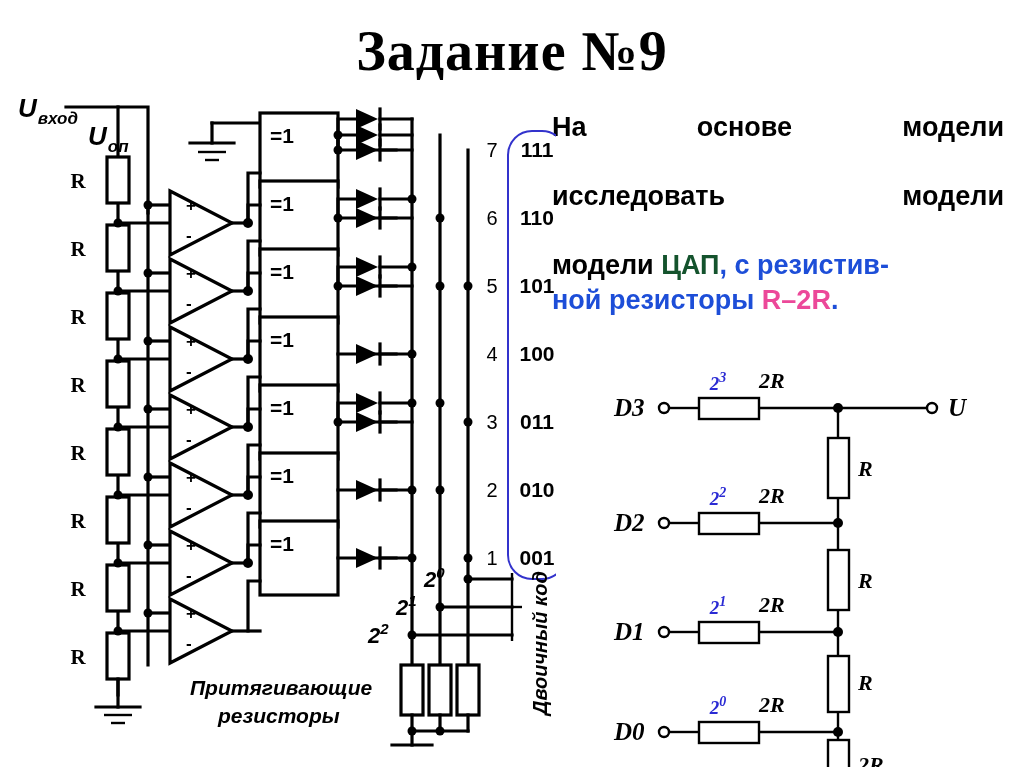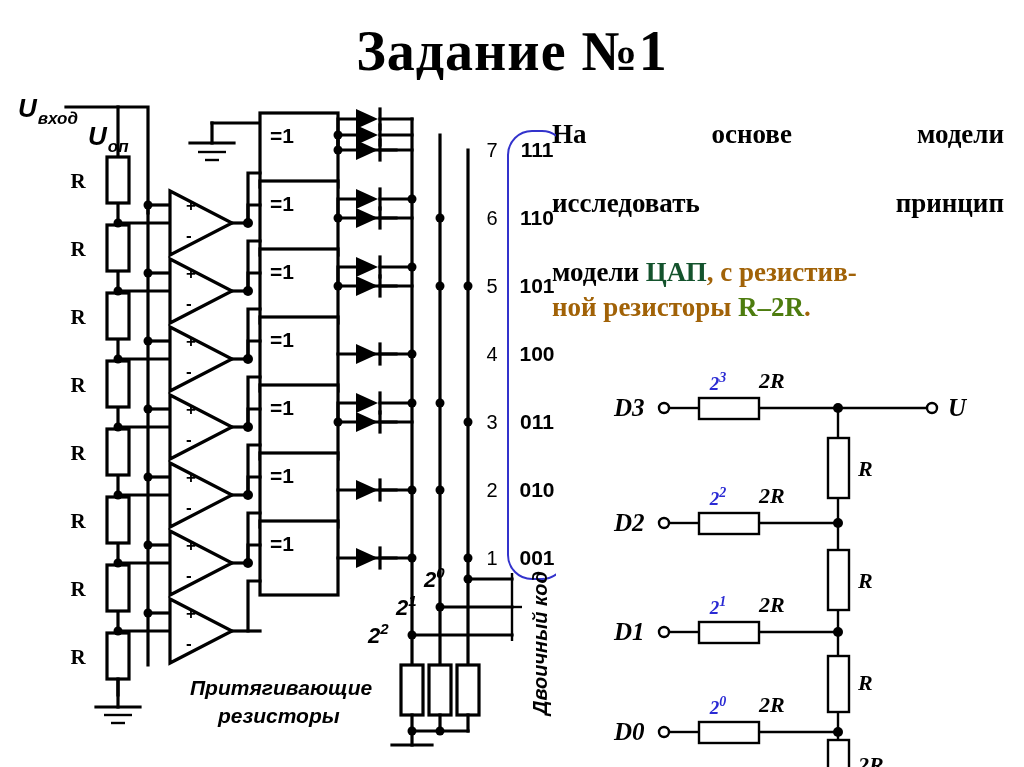--- a/index.html
+++ b/index.html
@@ -33,41 +33,41 @@
     font-weight: bold;
     font-size: 56px;
     letter-spacing: 1px;
     color: #000000;
     line-height: 1.05;
   }
   
   #task-text {
     position: absolute;
     left: 552px;
-    top: 117px;
+    top: 110px;
     width: 452px;
-    font-family: Liberation Serif, serif;
+    font-family: Liberation Sans, sans-serif;
     font-weight: bold;
     font-size: 27px;
     line-height: 1.28;
     text-align: justify;
     color: #000000;
   }
   #task-text .just-line {
     display: block;
     text-align: justify;
   }
   #task-text .just-line:after {
     content: "";
     display: inline-block;
     width: 100%;
   }
   .w-red  { color: #14532d; }
-  .w-blue { color: #a16207; }
-  .w-crim { color: #4d7c0f; }
+  .w-blue { color: #1d4ed8; }
+  .w-crim { color: #ec4899; }
 
   
   #adc-svg {
     position: absolute;
     left: 0px;
     top: 95px;
     width: 556px;
     height: 655px;
   }
   #r2r-svg {
@@ -129,25 +129,25 @@
     font-weight: bold;
     fill: #2b2bd4;
   }
   .codebox { fill: none; stroke: #3333cc; stroke-width: 2; }
 </style>
 </head>
 <body>
 
 <div id="slide">
 
-  <div id="title">Задание №1</div>
+  <div id="title">Задание №9</div>
 
   <div id="task-text">
     <span class="just-line">На основе модели</span>
-    <span class="just-line">исследовать принцип</span>
+    <span class="just-line">исследовать модели</span>
     <span><span>модели </span><span class="w-red">ЦАП</span><span class="w-blue">, с резистив-</span><br>
     <span class="w-blue">ной резисторы </span><span class="w-crim">R–2R</span><span class="w-blue">.</span></span>
   </div>
 
   <svg id="adc-svg" viewBox="0 0 556 655">
 
     <g>
       <path class="wire" d="M 66 12 L 148 12 L 148 118"></path>
       <path class="wire" d="M 118 12 L 118 64"></path>
     </g>

